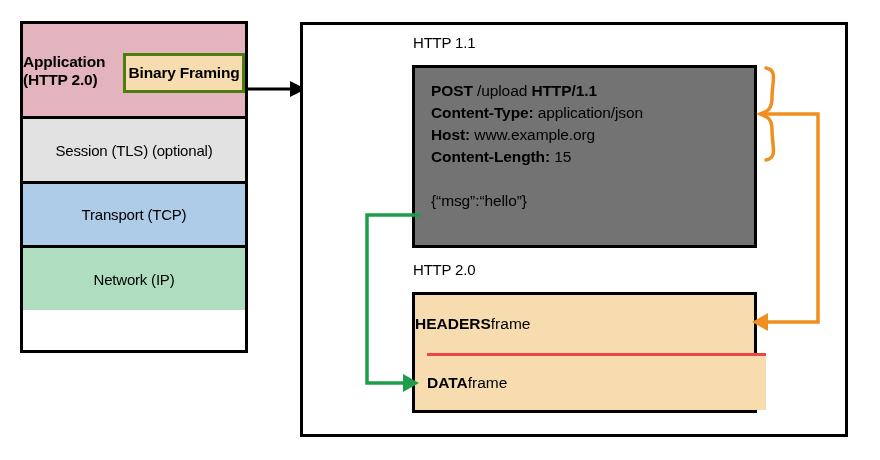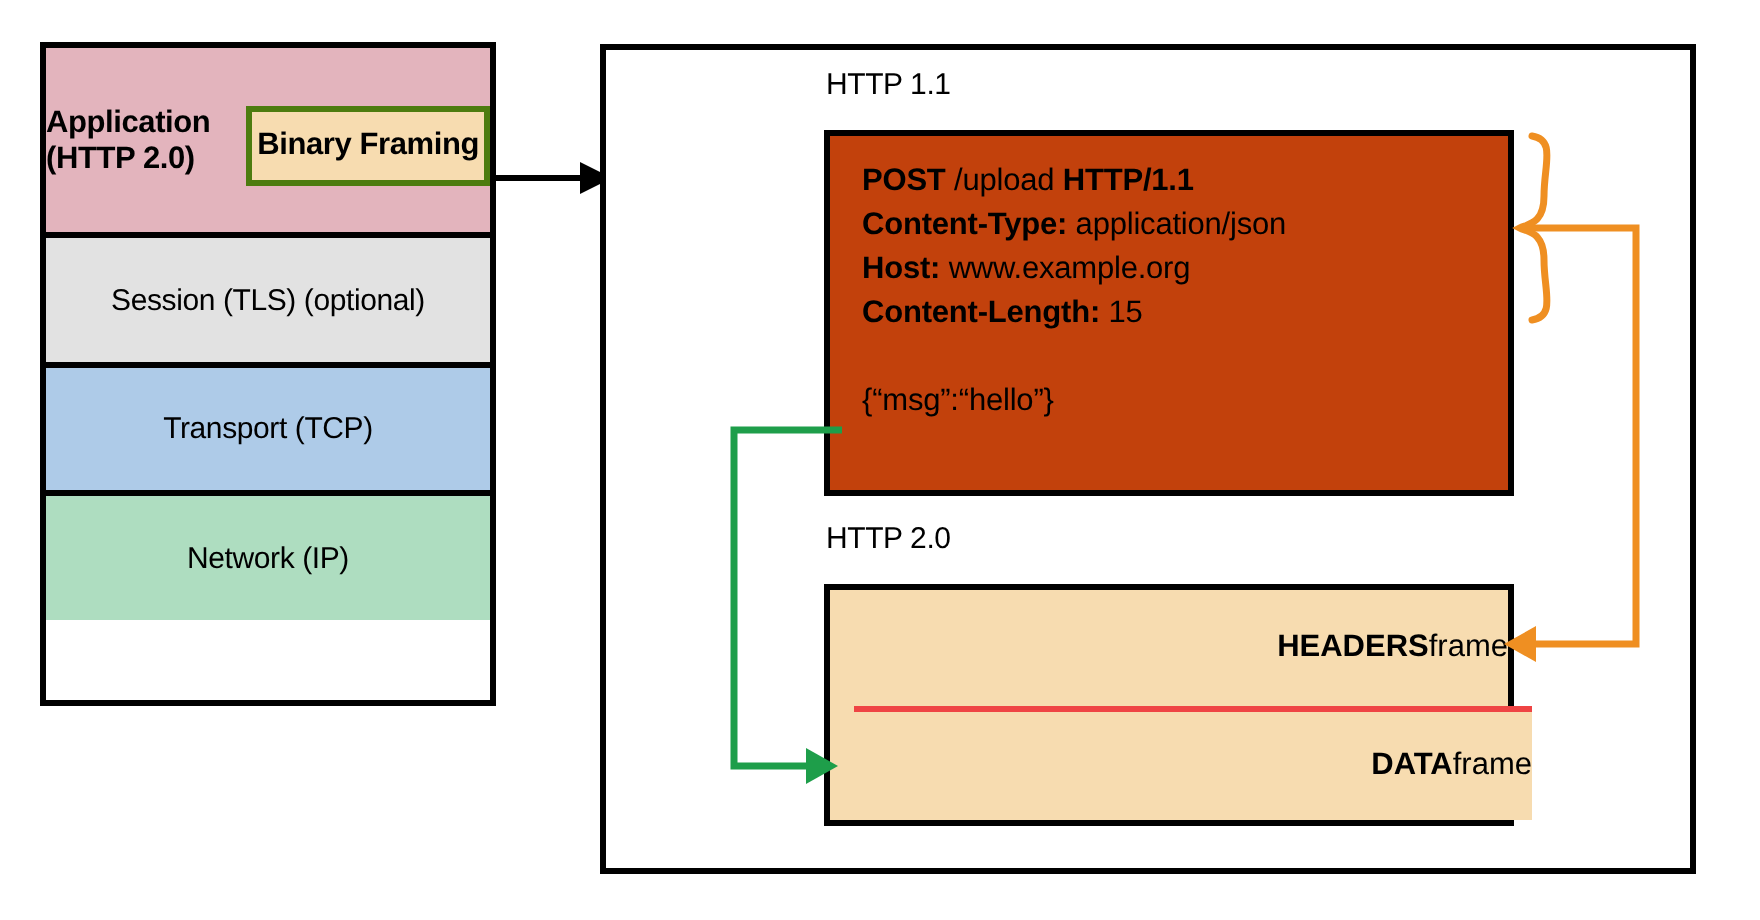--- a/index.html
+++ b/index.html
@@ -89,21 +89,21 @@
   }
   #label-http11 { left: 413px; top: 34px; }
   #label-http20 { left: 413px; top: 261px; }
 
   
   #http11-message-box {
     left: 412px;
     top: 65px;
     width: 345px;
     height: 183px;
-    background: #c2410c;
+    background: #737373;
     border: 3px solid #000;
     padding: 12px 0 0 16px;
   }
   .msg-line {
     font-size: 15.5px;
     line-height: 22px;
     white-space: nowrap;
     letter-spacing: -0.1px;
   }
   .msg-line b { font-weight: bold; }
@@ -123,21 +123,21 @@
     height: 121px;
     border: 3px solid #000;
     background: #f7dcb0;
   }
   .frame-row {
     box-sizing: border-box;
     width: 100%;
     height: 50%;
     display: flex;
     align-items: center;
-    justify-content: flex-end;
+    justify-content: flex-start;
     font-size: 15.5px;
     background: #f7dcb0;
   }
   .frame-row + .frame-row { border-top: 3px solid #ef4444; margin-left: 12px; }
   .frame-row b { font-weight: bold; }
 
   
   #headers-connector { left: 752px; top: 60px; width: 128px; height: 290px; }
   #body-connector    { left: 355px; top: 195px; width: 110px; height: 200px; }
 </style>

